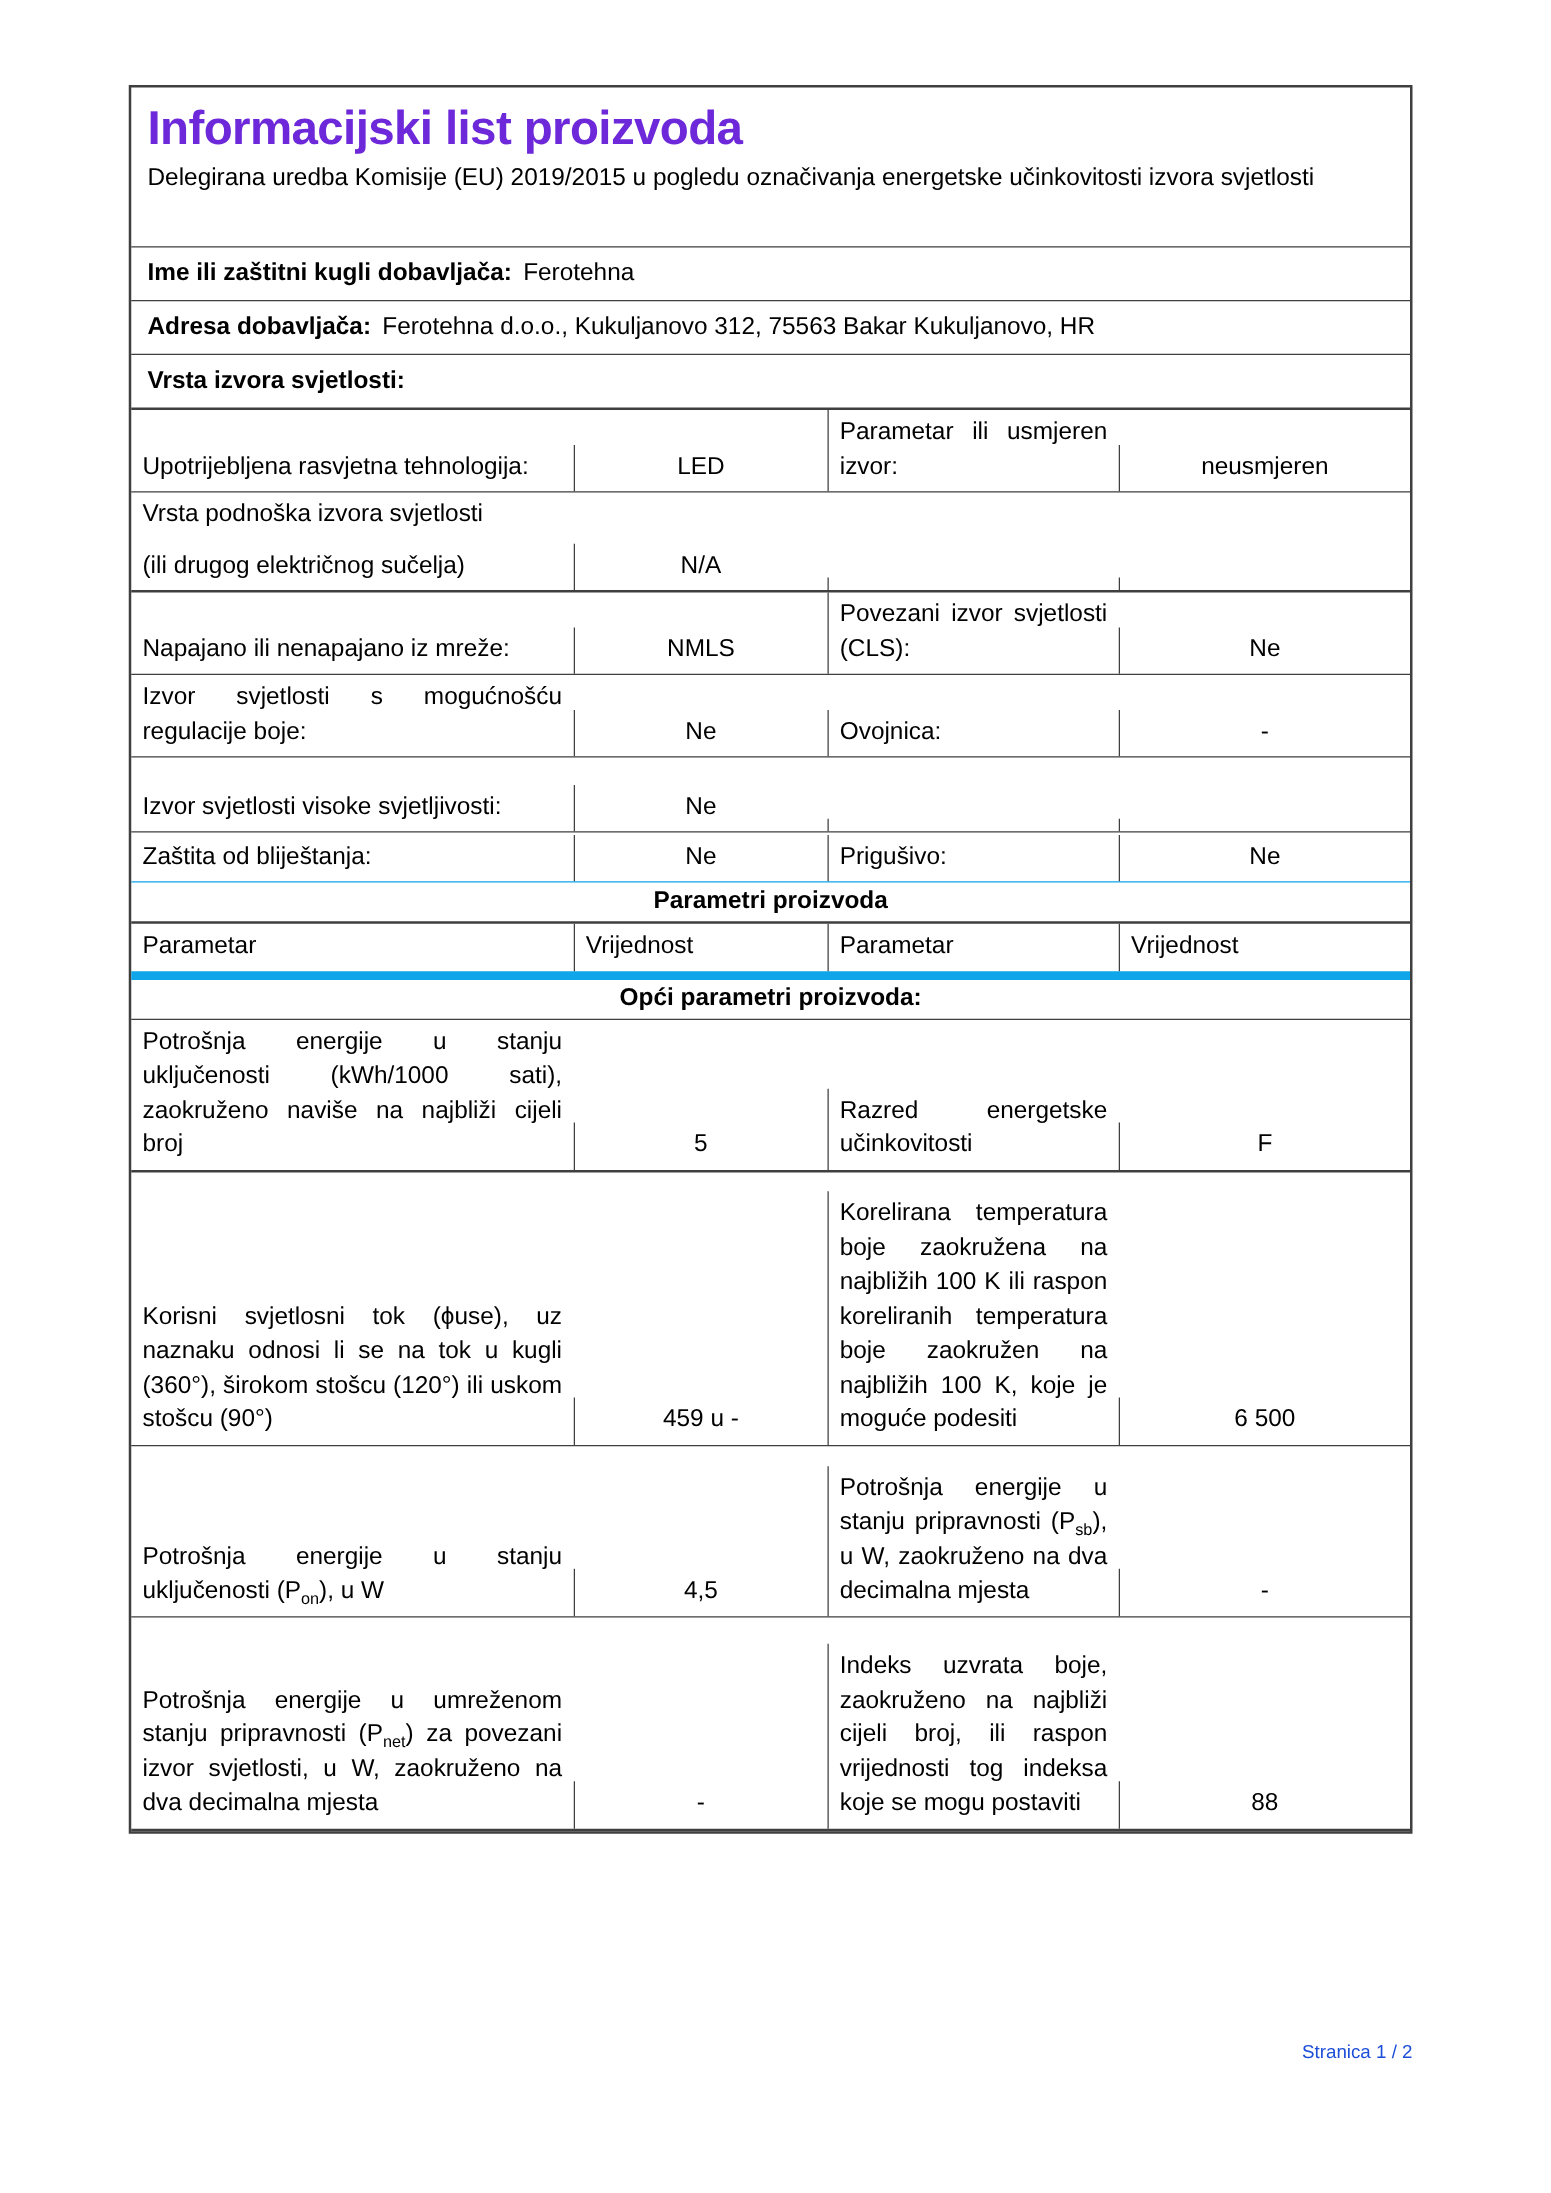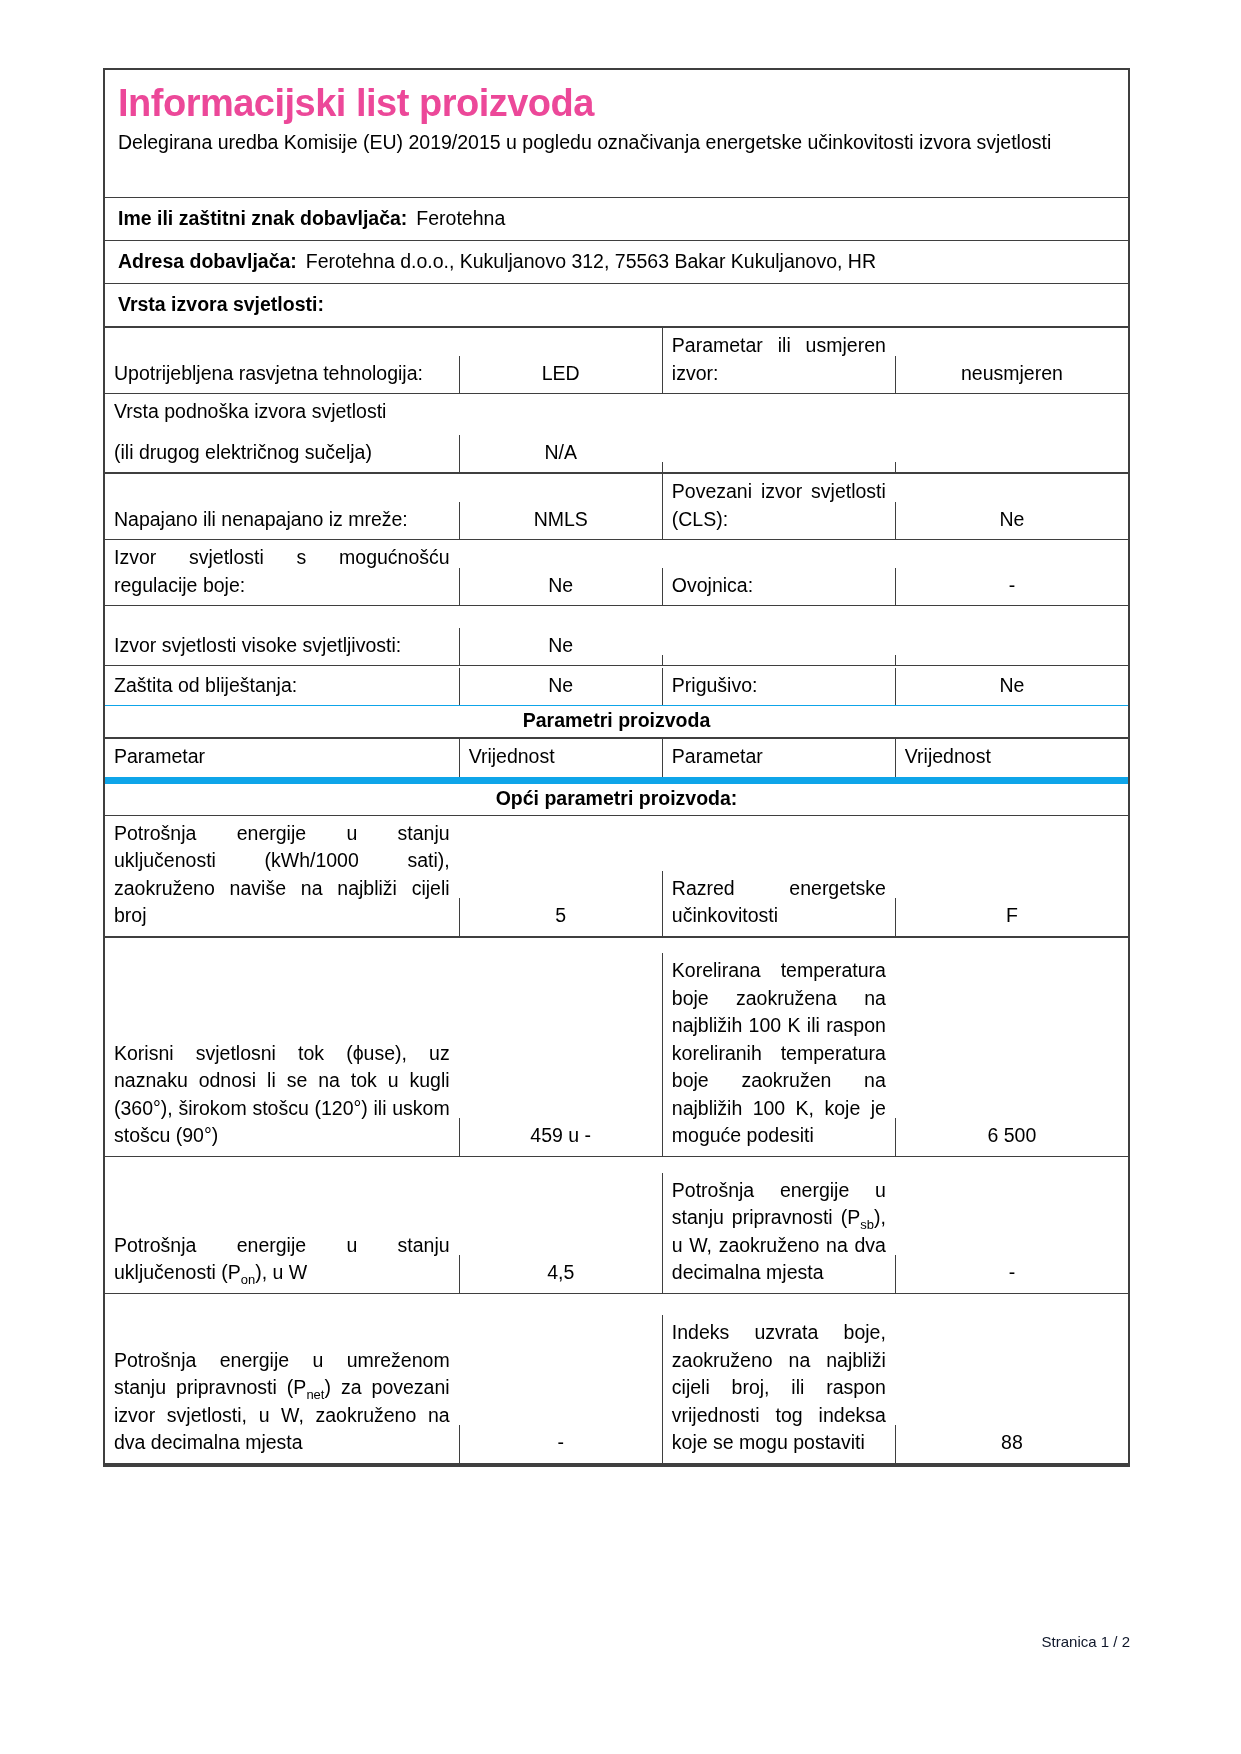--- a/index.html
+++ b/index.html
@@ -1,21 +1,21 @@
 <!DOCTYPE html>
 <html><head>
 <meta charset="utf-8">
 <style>
   html,body{margin:0;padding:0;background:#ffffff;}
   body{font-family:"Liberation Sans",sans-serif;color:#000;}
   .page{position:relative;width:1241px;height:1754px;background:#fff;overflow:hidden;}
   .doc{position:absolute;left:103px;top:68px;width:1027px;border:2px solid #3f3f3f;box-sizing:border-box;}
 
   .title-block{padding:10px 13px 12px 13px;min-height:127px;box-sizing:border-box;}
-  .doc-title{color:#ec4899;font-size:38px;font-weight:bold;letter-spacing:-0.5px;line-height:46px;}
+  .doc-title{color:#6d28d9;font-size:38px;font-weight:bold;letter-spacing:-0.5px;line-height:46px;}
   .doc-subtitle{font-size:19.5px;line-height:31px;margin-top:1px;max-width:1000px;}
 
   .irow{border-top:1px solid #3f3f3f;min-height:42px;box-sizing:border-box;
         padding:7px 13px 8px 13px;font-size:19.5px;line-height:27px;}
   .ilabel{font-weight:bold;}
   .ivalue{margin-left:9px;}
 
   .trow{display:flex;border-top:1px solid #3f3f3f;box-sizing:border-box;align-items:flex-end;}
   .trow.thick{border-top-width:2px;}
   .cell{box-sizing:border-box;padding:4px 9px 6px 9px;font-size:19.5px;line-height:27.5px;}
@@ -32,35 +32,35 @@
   .row-r1{min-height:60px}.row-r2{min-height:67px}.row-r3{min-height:60px}
   .row-r4{min-height:60px}.row-r5{min-height:60px}.row-r6{min-height:40px}
   .row-phead{min-height:37px}
   .row-g1{min-height:112px}.row-g2{min-height:220px}.row-g3{min-height:137px}.row-g4{min-height:170px}
   .bottom-edge{border-top:2px solid #3f3f3f;}
 
   .para2{margin-top:13px;}
   sub{font-size:13px;line-height:0;}
 
   .footer{position:absolute;left:103px;top:1633px;width:1027px;text-align:right;
-          font-size:15px;color:#0f172a;}
+          font-size:15px;color:#1d4ed8;}
 </style>
 </head>
 <body>
 
 <div class="page">
   <div class="doc">
 
     <div class="title-block">
       <div class="doc-title">Informacijski list proizvoda</div>
       <div class="doc-subtitle">Delegirana uredba Komisije (EU) 2019/2015 u pogledu označivanja energetske učinkovitosti izvora svjetlosti</div>
     </div>
 
     <div class="irow">
-      <span class="ilabel">Ime ili zaštitni znak dobavljača:</span><span class="ivalue">Ferotehna</span>
+      <span class="ilabel">Ime ili zaštitni kugli dobavljača:</span><span class="ivalue">Ferotehna</span>
     </div>
     <div class="irow">
       <span class="ilabel">Adresa dobavljača:</span><span class="ivalue">Ferotehna d.o.o., Kukuljanovo 312, 75563 Bakar Kukuljanovo, HR</span>
     </div>
     <div class="irow">
       <span class="ilabel">Vrsta izvora svjetlosti:</span>
     </div>
 
     <div class="trow thick row-r1">
       <div class="cell c1">Upotrijebljena rasvjetna tehnologija:</div>

